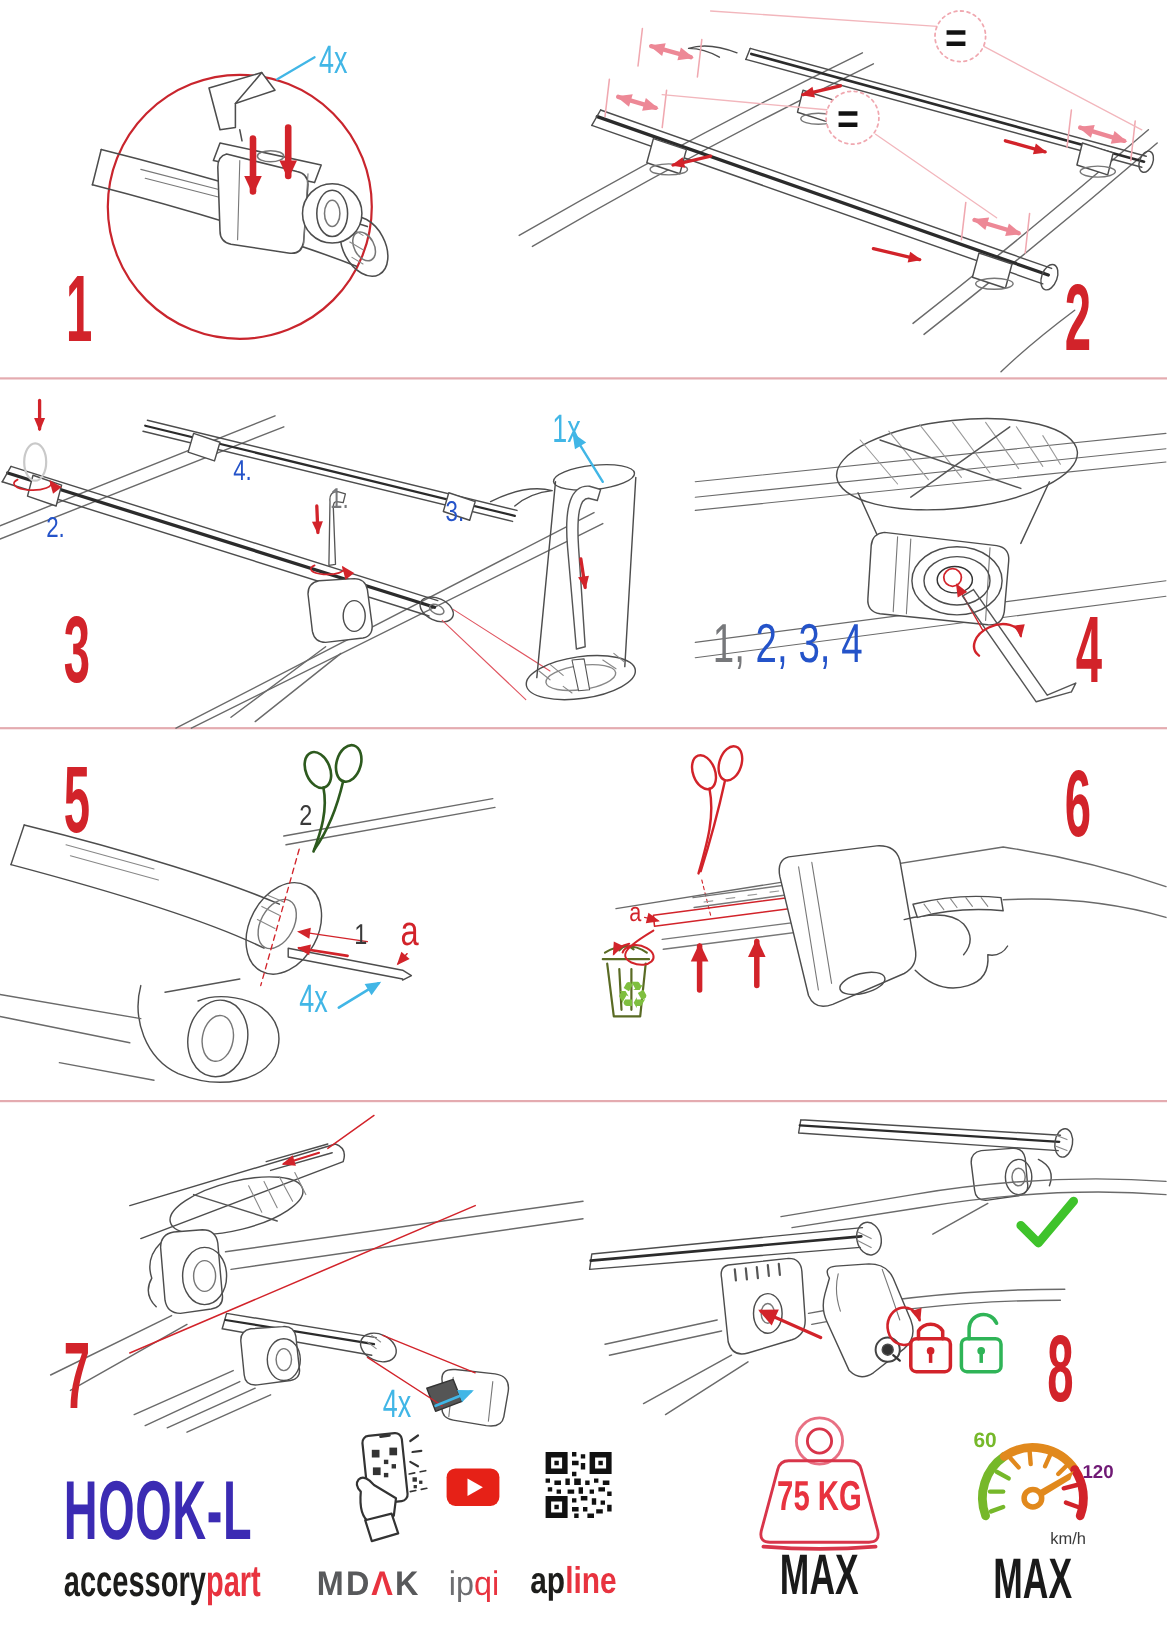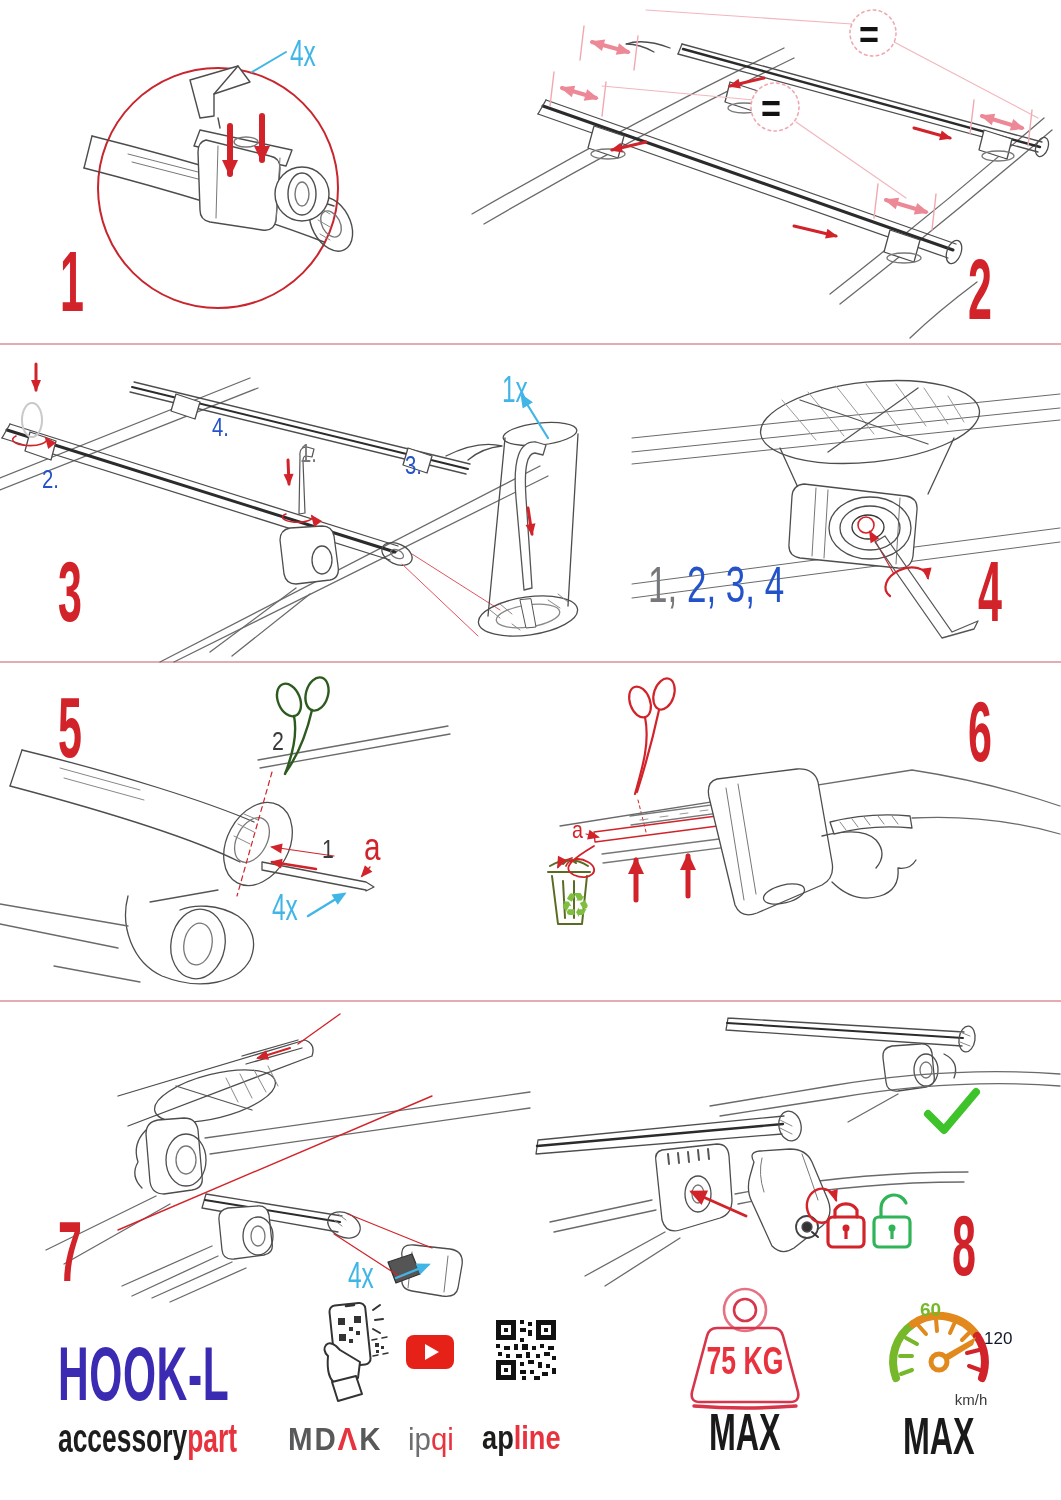--- a/index.html
+++ b/index.html
@@ -25,21 +25,21 @@
   .logo-mdak{font-size:31px;font-weight:700;color:#58595b;letter-spacing:2px;transform:scaleX(.95);}
   .logo-mdak .red{color:#e8333f;}
   .logo-ipqi{font-size:31px;font-weight:400;color:#6d6e71;transform:scaleX(.95);}
   .logo-ipqi .red{color:#e8333f;}
   .logo-apline{font-size:34px;font-weight:700;transform:scaleX(.8);}
   .logo-apline .blk{color:#1d1d1b;} .logo-apline .red{color:#e8333f;}
   .ctr{text-align:center;}
   .wkg{font-size:38px;font-weight:700;color:#e8333f;}
   .wmax{font-size:52px;font-weight:700;color:#1a1a1a;}
   .s60{font-size:19px;font-weight:700;color:#76b82a;}
-  .s120{font-size:17px;font-weight:400;color:#0f172a;}
+  .s120{font-size:17px;font-weight:700;color:#701a75;}
   .skmh{font-size:15px;color:#3a3a3a;}
   .cxc{display:inline-block;transform-origin:center top;}
 </style>
 </head>
 <body>
 
 <div class="page">
 
   <svg width="0" height="0">
     <defs>
@@ -464,18 +464,18 @@
   <span class="t brand-title" style="left:58px;top:1336px">HOOK-L</span>
   <span class="t brand-sub" style="left:58px;top:1418px"><span class="blk">accessory</span><span class="red">part</span></span>
 
   <span class="t logo-mdak" style="left:288px;top:1424px"><span>MD</span><span class="red">Λ</span><span>K</span></span>
   <span class="t logo-ipqi" style="left:408px;top:1424px"><span>ip</span><span class="red">qi</span></span>
   <span class="t logo-apline" style="left:482px;top:1420px"><span class="blk">ap</span><span class="red">line</span></span>
 
   <div class="t ctr" style="left:670px;top:1342px;width:150px"><span class="cxc wkg" style="transform:scaleX(.7)">75 KG</span></div>
   <div class="t ctr" style="left:670px;top:1406px;width:150px"><span class="cxc wmax" style="transform:scaleX(.62)">MAX</span></div>
 
-  <span class="t s60" style="left:920px;top:1300px">60</span>
+  <span class="t s60" style="left:885px;top:1300px">60</span>
   <span class="t s120" style="left:984px;top:1330px">120</span>
   <div class="t ctr" style="left:906px;top:1392px;width:130px"><span class="cxc skmh">km/h</span></div>
   <div class="t ctr" style="left:874px;top:1410px;width:130px"><span class="cxc wmax" style="transform:scaleX(.62)">MAX</span></div>
 
 </div>
 
 </body></html>

